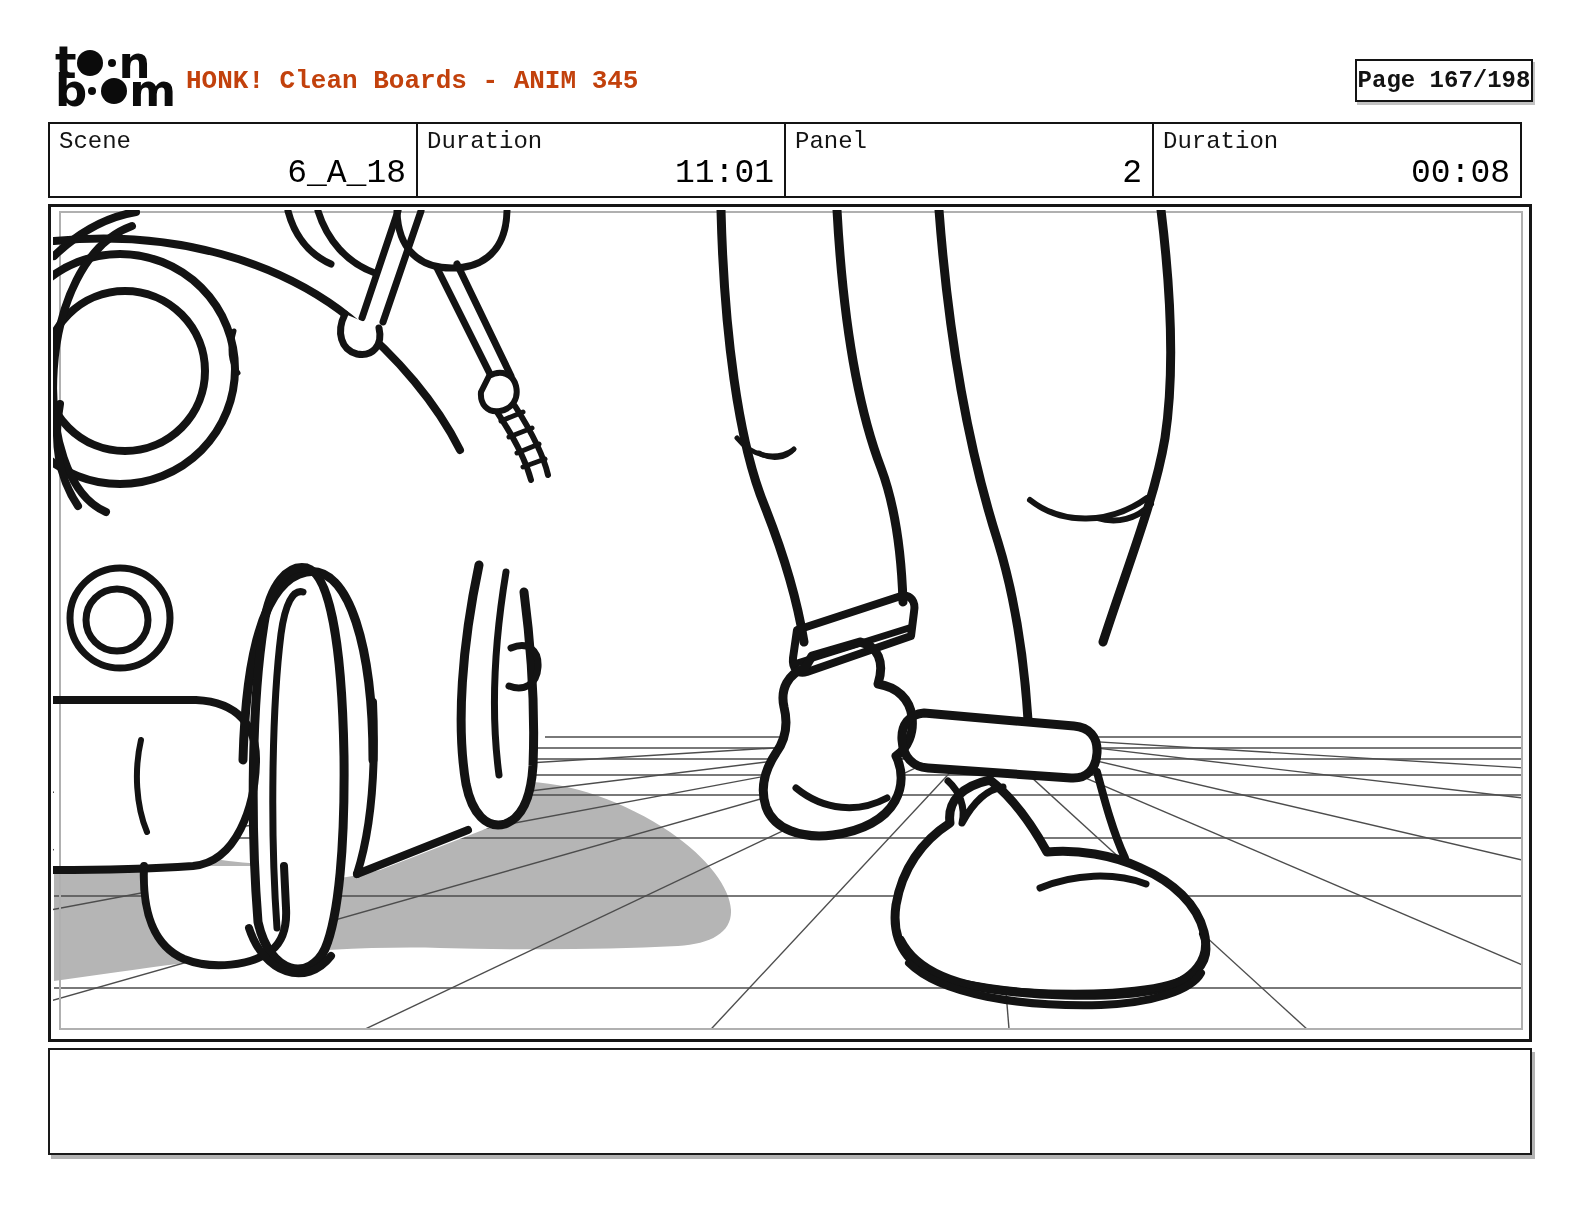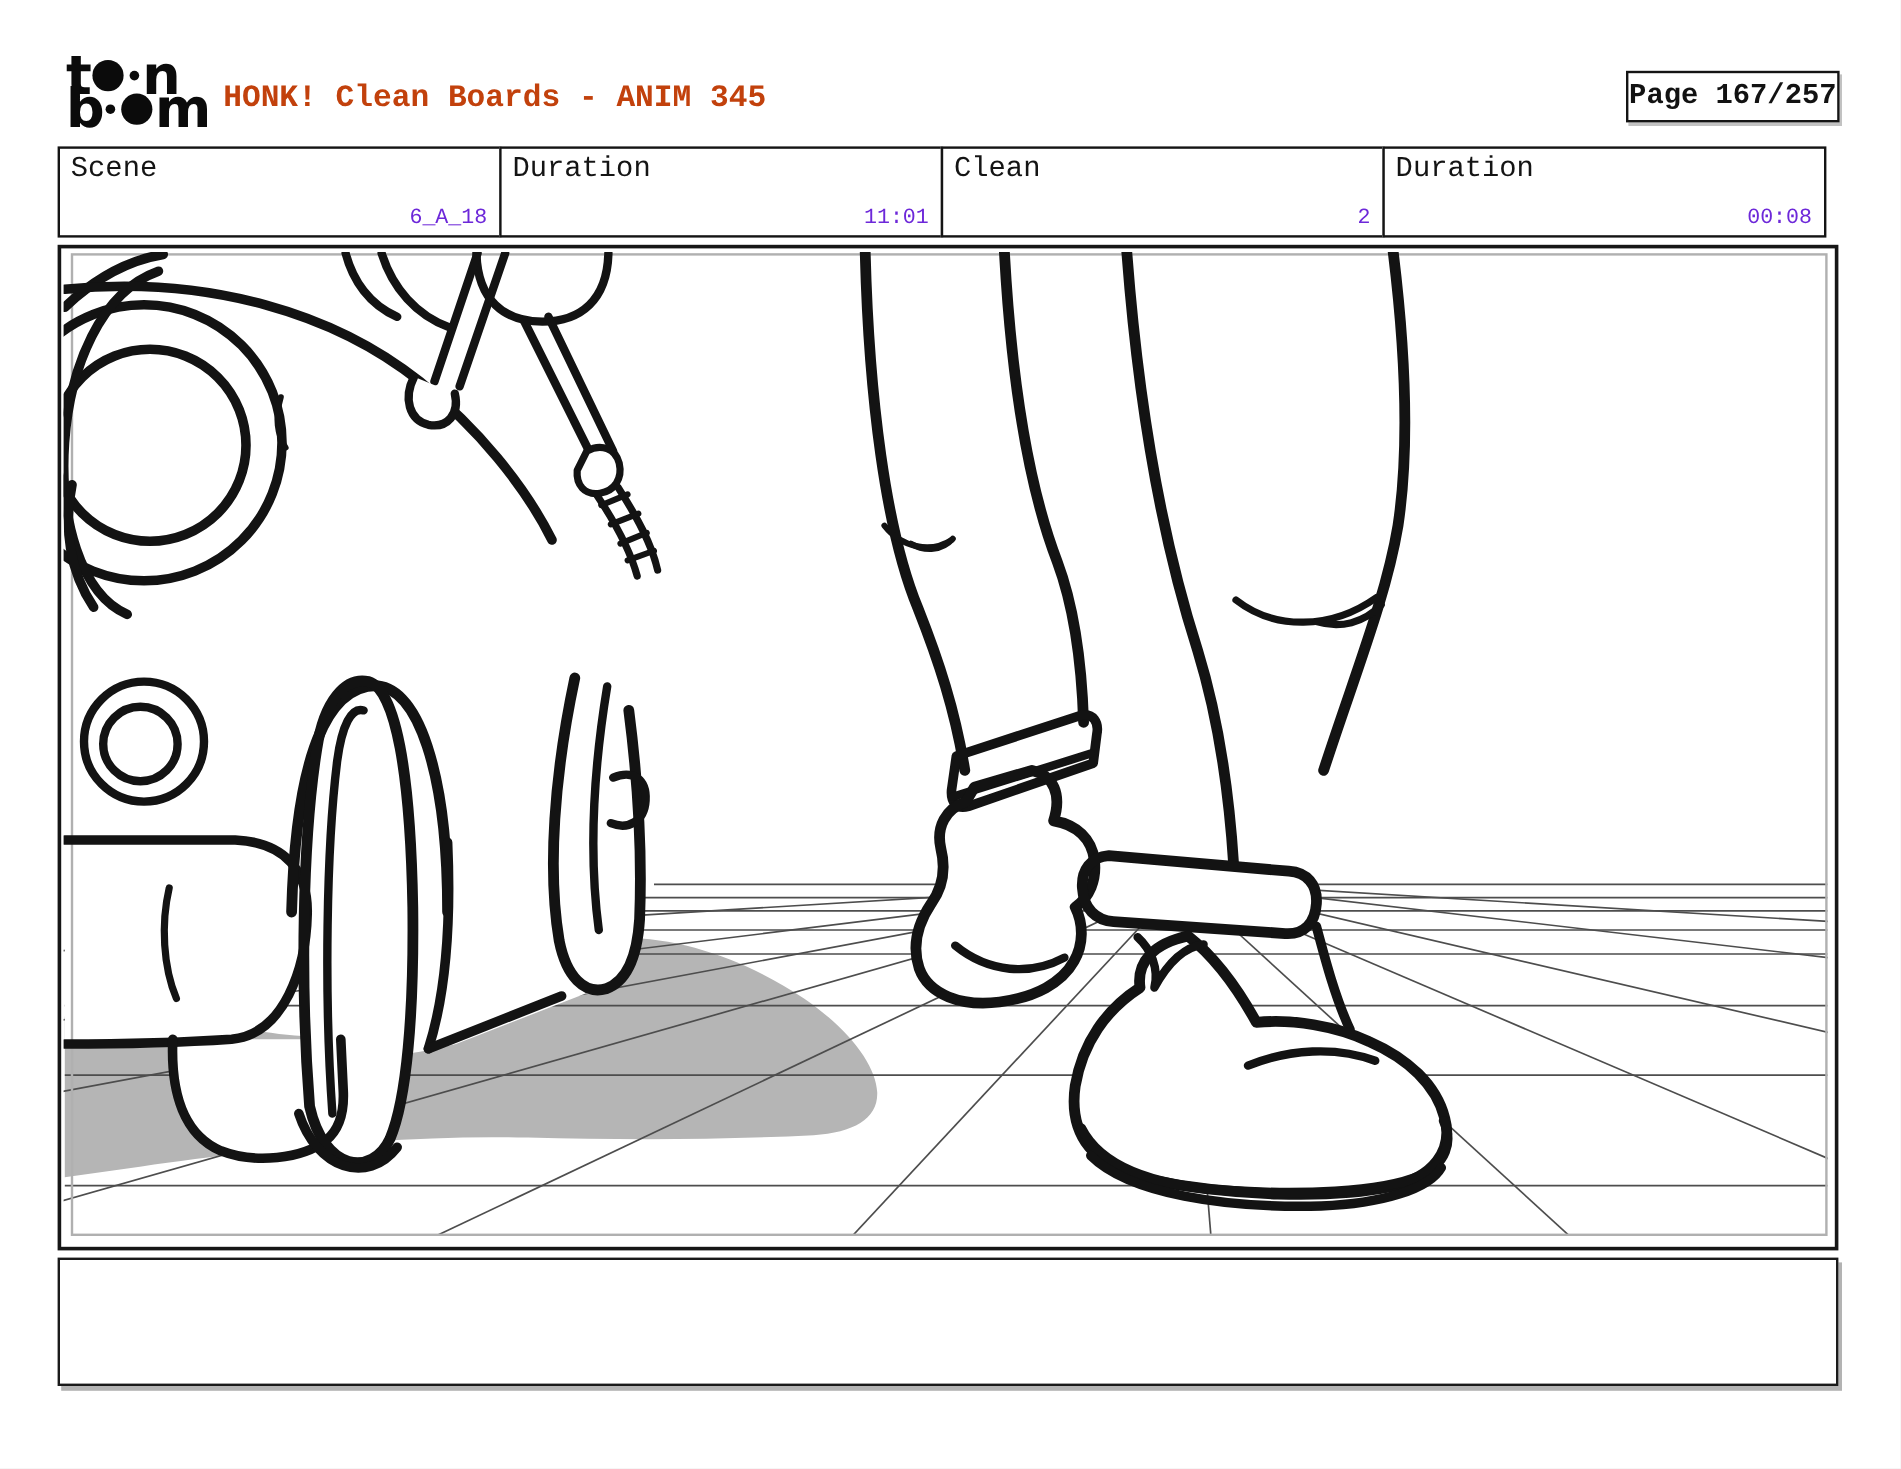--- a/index.html
+++ b/index.html
@@ -22,21 +22,21 @@
     border:2px solid #141414;display:flex;align-items:center;justify-content:center;
     font-size:24px;font-weight:bold;background:#fff;box-shadow:2px 3px 0 #c2c2c2;
   }
   
   .info-table{position:absolute;left:48px;top:122px;width:1474px;height:76px;display:flex;}
   .info-cell{
     flex:1 1 0;position:relative;border:2px solid #141414;margin-left:-2px;background:#fff;box-sizing:border-box;
   }
   .info-cell:first-child{margin-left:0;}
   .info-label{position:absolute;left:9px;top:4px;font-size:24px;color:#141414;}
-  .info-value{position:absolute;right:10px;bottom:4px;font-size:18px;color:#6d28d9;}
+  .info-value{position:absolute;right:10px;bottom:4px;font-size:33px;color:#000000;}
   
   .board-panel{
     position:absolute;left:48px;top:204px;width:1484px;height:838px;box-sizing:border-box;
     border:3px solid #161616;background:#fff;
   }
   .board-panel svg{position:absolute;left:0;top:0;width:1478px;height:832px;display:block;}
   
   .caption-box{
     position:absolute;left:48px;top:1048px;width:1484px;height:107px;box-sizing:border-box;
     border:2px solid #1a1a1a;background:#fff;box-shadow:3px 4px 0 #b3b3b3;
@@ -58,33 +58,33 @@
     <div class="logo-row second">
       <span class="lg-letter">b</span>
       <span class="lg-sm"></span>
       <span class="lg-big"></span>
       <span class="lg-letter">m</span>
     </div>
   </div>
 
   <div class="doc-title">HONK! Clean Boards - ANIM 345</div>
 
-  <div class="page-box">Page 167/257</div>
+  <div class="page-box">Page 167/198</div>
 
   <div class="info-table">
     <div class="info-cell">
       <span class="info-label">Scene</span>
       <span class="info-value">6_A_18</span>
     </div>
     <div class="info-cell">
       <span class="info-label">Duration</span>
       <span class="info-value">11:01</span>
     </div>
     <div class="info-cell">
-      <span class="info-label">Clean</span>
+      <span class="info-label">Panel</span>
       <span class="info-value">2</span>
     </div>
     <div class="info-cell">
       <span class="info-label">Duration</span>
       <span class="info-value">00:08</span>
     </div>
   </div>
 
   <div class="board-panel" aria-label="Black and white storyboard drawing: front of a small cartoon car with a large round headlight at left, two cartoon legs with rolled cuffs and big shoes walking toward camera on a perspective grid floor, gray shadow under the car">
     <svg viewBox="51 207 1478 832" preserveAspectRatio="none">

